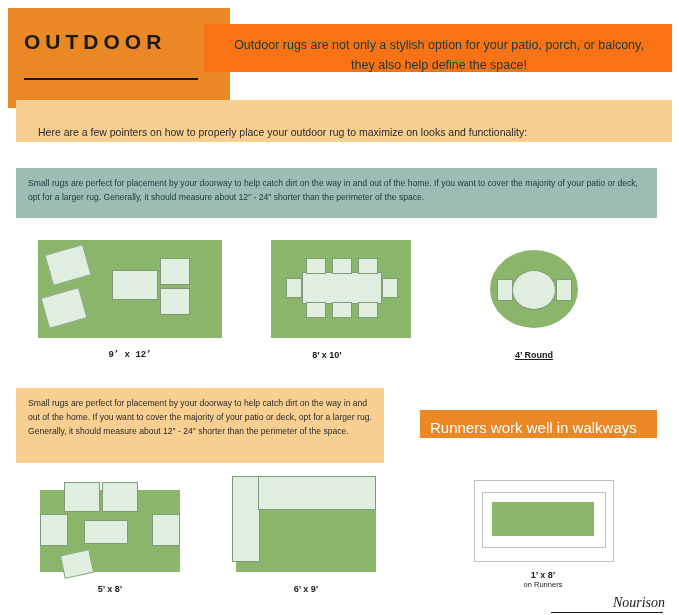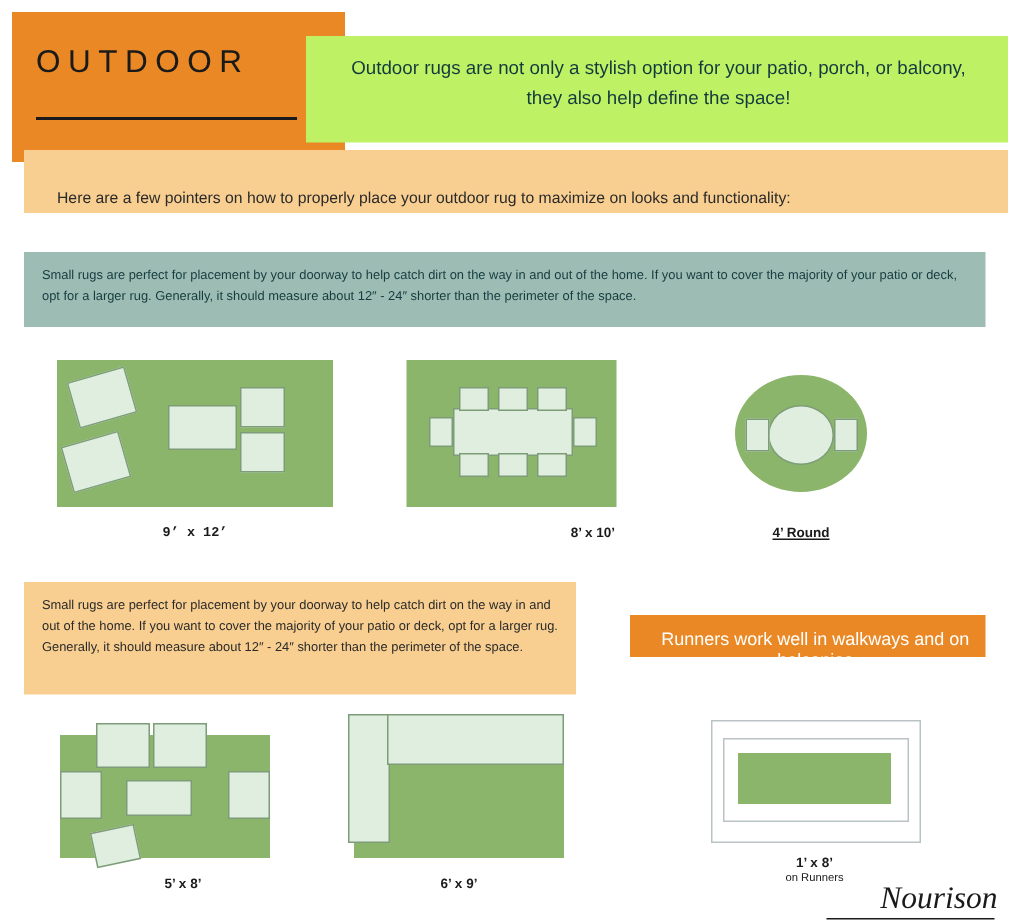--- a/index.html
+++ b/index.html
@@ -28,21 +28,21 @@
     top: 8px;
     width: 222px;
     height: 100px;
     background: #e98824;
   }
   .title-main {
     position: absolute;
     left: 24px;
     top: 30px;
     font-size: 21px;
-    font-weight: normal;
+    font-weight: bold;
     letter-spacing: 5px;
     color: #1a1a1a;
   }
   .title-sub {
     position: absolute;
     left: 26px;
     top: 58px;
     font-size: 13px;
     font-weight: bold;
     letter-spacing: 2.6px;
@@ -54,22 +54,22 @@
     top: 78px;
     width: 174px;
     height: 2px;
     background: #1a1a1a;
   }
   .teal-banner {
     position: absolute;
     left: 204px;
     top: 24px;
     width: 468px;
-    height: 71px;
-    background: #bef264;
+    height: 48px;
+    background: #f97316;
   }
   .teal-banner .txt {
     position: absolute;
     left: 18px;
     top: 11px;
     width: 434px;
     text-align: center;
     font-size: 12.5px;
     line-height: 20px;
     color: #133b3f;
@@ -154,42 +154,41 @@
     left: 420px;
     top: 410px;
     width: 237px;
     height: 28px;
     background: #e98824;
   }
   .orange-note .txt {
     position: absolute;
     left: 10px;
     top: 9px;
-    font-size: 12px;
+    font-size: 15px;
     color: #ffffff;
-    text-align: center;
   }
 
   .balcony-frame {
     position: absolute;
     background: #ffffff;
     border: 1.5px solid #b9c2c4;
   }
   .balcony-inner {
     position: absolute;
     border: 1.5px solid #b9c2c4;
     background: #ffffff;
   }
 
   .brand {
     position: absolute;
     right: 14px;
     bottom: 4px;
     font-family: "Liberation Serif", serif;
-    font-size: 21px;
+    font-size: 14px;
     font-style: italic;
     color: #1a1a1a;
   }
   .brand-bar {
     position: absolute;
     right: 16px;
     bottom: 2px;
     width: 112px;
     height: 1.5px;
     background: #1a1a1a;
@@ -230,21 +229,21 @@
     <div class="rug" style="left:271px; top:240px; width:140px; height:98px;"></div>
     <div class="furn" style="left:302px; top:272px; width:78px; height:30px;"></div>
     <div class="furn" style="left:306px; top:258px; width:18px; height:14px;"></div>
     <div class="furn" style="left:332px; top:258px; width:18px; height:14px;"></div>
     <div class="furn" style="left:358px; top:258px; width:18px; height:14px;"></div>
     <div class="furn" style="left:306px; top:302px; width:18px; height:14px;"></div>
     <div class="furn" style="left:332px; top:302px; width:18px; height:14px;"></div>
     <div class="furn" style="left:358px; top:302px; width:18px; height:14px;"></div>
     <div class="furn" style="left:286px; top:278px; width:14px; height:18px;"></div>
     <div class="furn" style="left:382px; top:278px; width:14px; height:18px;"></div>
-    <div class="caption" style="left:270px; top:350px; width:140px;text-align:right;">8’ x 10’</div>
+    <div class="caption" style="left:257px; top:350px; width:140px;">8’ x 10’</div>
   </div>
 
   <div>
     <div class="rug" style="left:490px; top:250px; width:88px; height:78px; border-radius:50%;"></div>
     <div class="furn" style="left:512px; top:270px; width:42px; height:38px; border-radius:50%;"></div>
     <div class="furn" style="left:497px; top:279px; width:14px; height:20px;"></div>
     <div class="furn" style="left:556px; top:279px; width:14px; height:20px;"></div>
     <div class="caption" style="left:484px; top:350px; width:100px;text-decoration:underline;">4’ Round</div>
   </div>
 
@@ -256,21 +255,21 @@
   </div>
 
   <div>
     <div class="rug" style="left:40px; top:490px; width:140px; height:82px;"></div>
     <div class="furn" style="left:64px; top:482px; width:34px; height:28px;"></div>
     <div class="furn" style="left:102px; top:482px; width:34px; height:28px;"></div>
     <div class="furn" style="left:40px; top:514px; width:26px; height:30px;"></div>
     <div class="furn" style="left:152px; top:514px; width:26px; height:30px;"></div>
     <div class="furn" style="left:84px; top:520px; width:42px; height:22px;"></div>
     <div class="furn" style="left:62px; top:552px; width:28px; height:22px; transform:rotate(-12deg);"></div>
-    <div class="caption" style="left:52px; top:584px; width:140px;">5’ x 8’</div>
+    <div class="caption" style="left:40px; top:584px; width:140px;">5’ x 8’</div>
   </div>
 
   <div>
     <div class="rug" style="left:236px; top:478px; width:140px; height:94px;"></div>
     <div class="furn" style="left:232px; top:476px; width:26px; height:84px;"></div>
     <div class="furn" style="left:258px; top:476px; width:116px; height:32px;"></div>
     <div class="caption" style="left:236px; top:584px; width:140px;">6’ x 9’</div>
   </div>
 
   <div>

